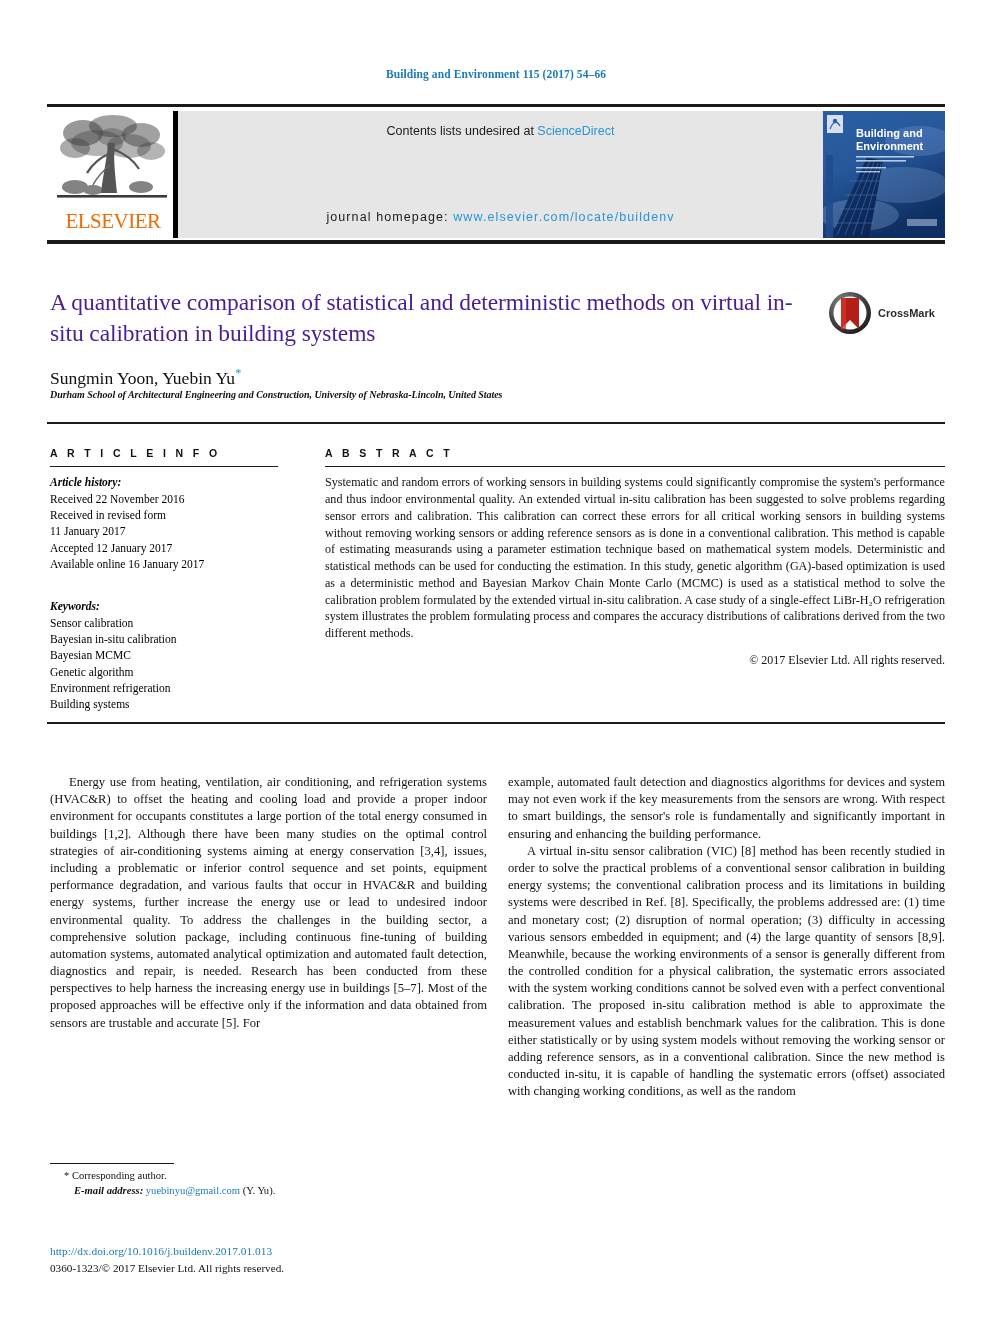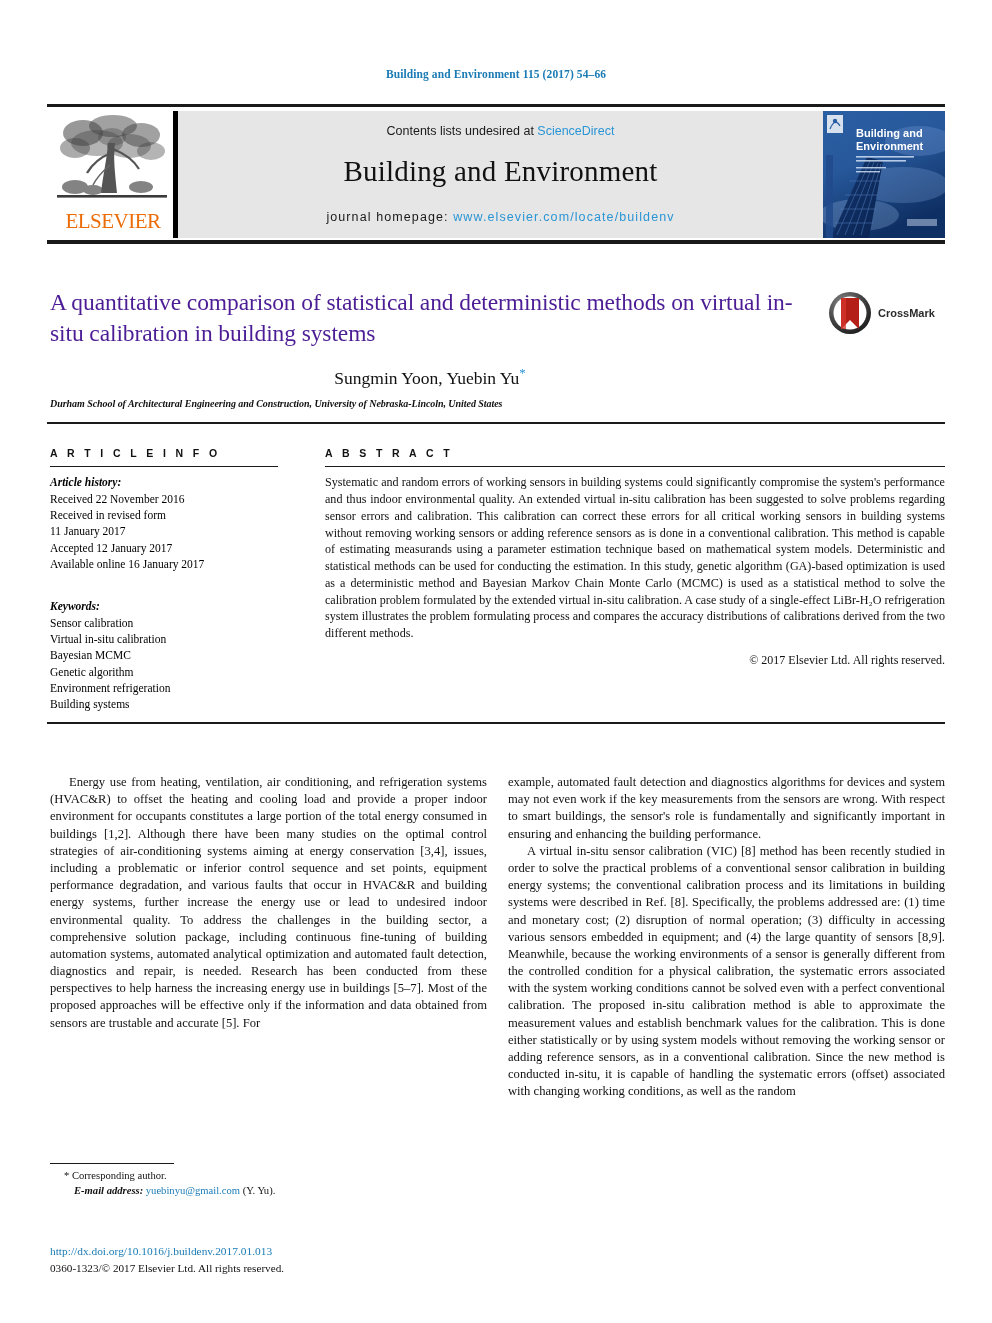--- a/index.html
+++ b/index.html
@@ -144,38 +144,36 @@
     color: #4c1d95;
     font-weight: 400;
     margin: 0;
     letter-spacing: -0.1px;
   }
   .authors {
     margin-top: 16px;
     font-family: "Liberation Serif", serif;
     font-size: 17.5px;
     color: #111;
-    text-align: center;
   }
   .authors .star {
     color: #2a95d5;
     font-size: 13px;
     vertical-align: super;
   }
   .affiliation {
     position: absolute;
     left: 50px; top: 389px;
     width: 800px;
     font-family: "Liberation Serif", serif;
     font-style: italic;
     font-weight: bold;
     font-size: 10px;
     color: #111;
     letter-spacing: -0.05px;
-    margin-top: 9px;
   }
   .crossmark {
     position: absolute;
     left: 826px; top: 289px;
     width: 120px;
     height: 48px;
   }
 
   
   .abs-rule-top {
@@ -349,21 +347,20 @@
           </g>
           <rect x="4" y="82" width="110" height="2.6" fill="#3a3a3a"></rect>
         </svg>
         <div class="elsevier-word">ELSEVIER</div>
       </div>
 
       <div class="journal-band">
         <div class="contents-line">
           <span>Contents lists undesired at </span><span class="sd">ScienceDirect</span>
         </div>
-        <div class="journal-title">Building and Environment</div>
         <div class="homepage-line">
           <span>journal homepage: </span><span class="url">www.elsevier.com/locate/buildenv</span>
         </div>
       </div>
 
       <div class="cover-thumb">
         <svg viewBox="0 0 122 127" width="122" height="127">
           <defs>
             <linearGradient id="skyg" x1="0" y1="0" x2="0.4" y2="1">
               <stop offset="0%" stop-color="#2a5ea3"></stop>
@@ -451,21 +448,21 @@
     <div class="lbl">Article history:</div>
     <div class="ln">Received 22 November 2016</div>
     <div class="ln">Received in revised form</div>
     <div class="ln">11 January 2017</div>
     <div class="ln">Accepted 12 January 2017</div>
     <div class="ln">Available online 16 January 2017</div>
 
     <div class="kw-block">
       <div class="lbl">Keywords:</div>
       <div class="ln">Sensor calibration</div>
-      <div class="ln">Virtual in-situ calibration</div>
+      <div class="ln">Bayesian in-situ calibration</div>
       <div class="ln">Bayesian MCMC</div>
       <div class="ln">Genetic algorithm</div>
       <div class="ln">Environment refrigeration</div>
       <div class="ln">Building systems</div>
     </div>
   </div>
 
   <div class="abs-col">
     <div class="abs-hr"></div>
     <p class="abs-text">Systematic and random errors of working sensors in building systems could significantly compromise the system's performance and thus indoor environmental quality. An extended virtual in-situ calibration has been suggested to solve problems regarding sensor errors and calibration. This calibration can correct these errors for all critical working sensors in building systems without removing working sensors or adding reference sensors as is done in a conventional calibration. This method is capable of estimating measurands using a parameter estimation technique based on mathematical system models. Deterministic and statistical methods can be used for conducting the estimation. In this study, genetic algorithm (GA)-based optimization is used as a deterministic method and Bayesian Markov Chain Monte Carlo (MCMC) is used as a statistical method to solve the calibration problem formulated by the extended virtual in-situ calibration. A case study of a single-effect LiBr-H₂O refrigeration system illustrates the problem formulating process and compares the accuracy distributions of calibrations derived from the two different methods.</p>

